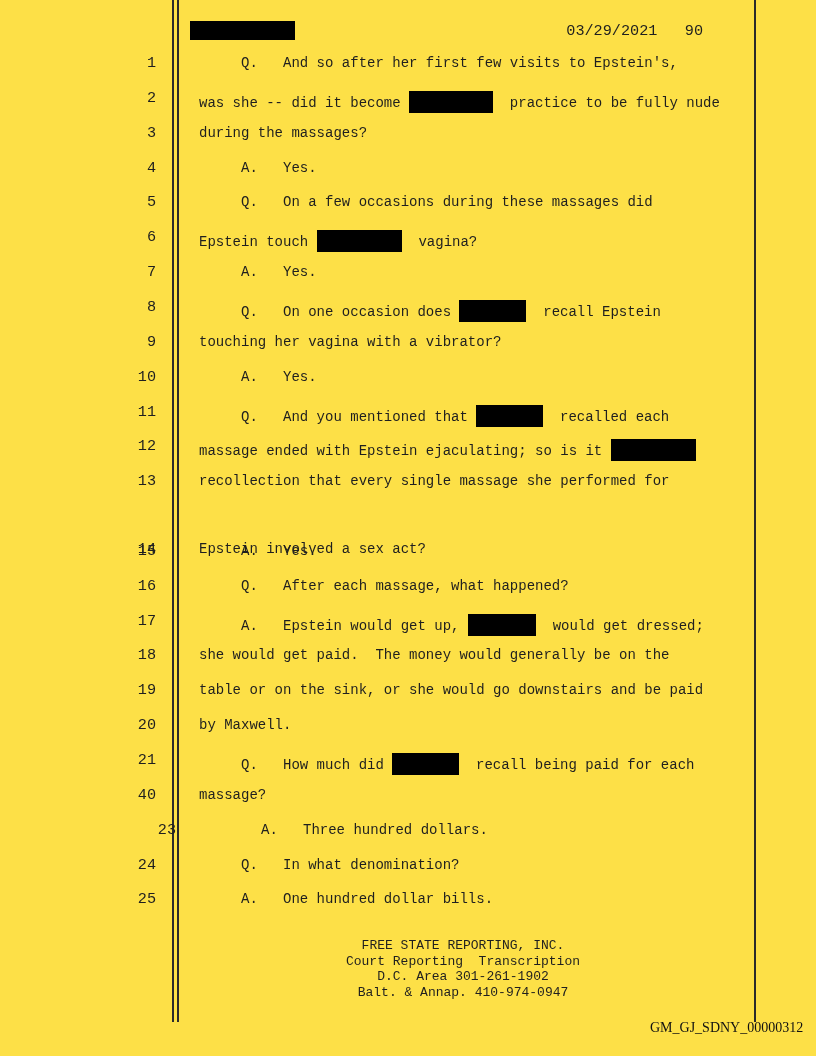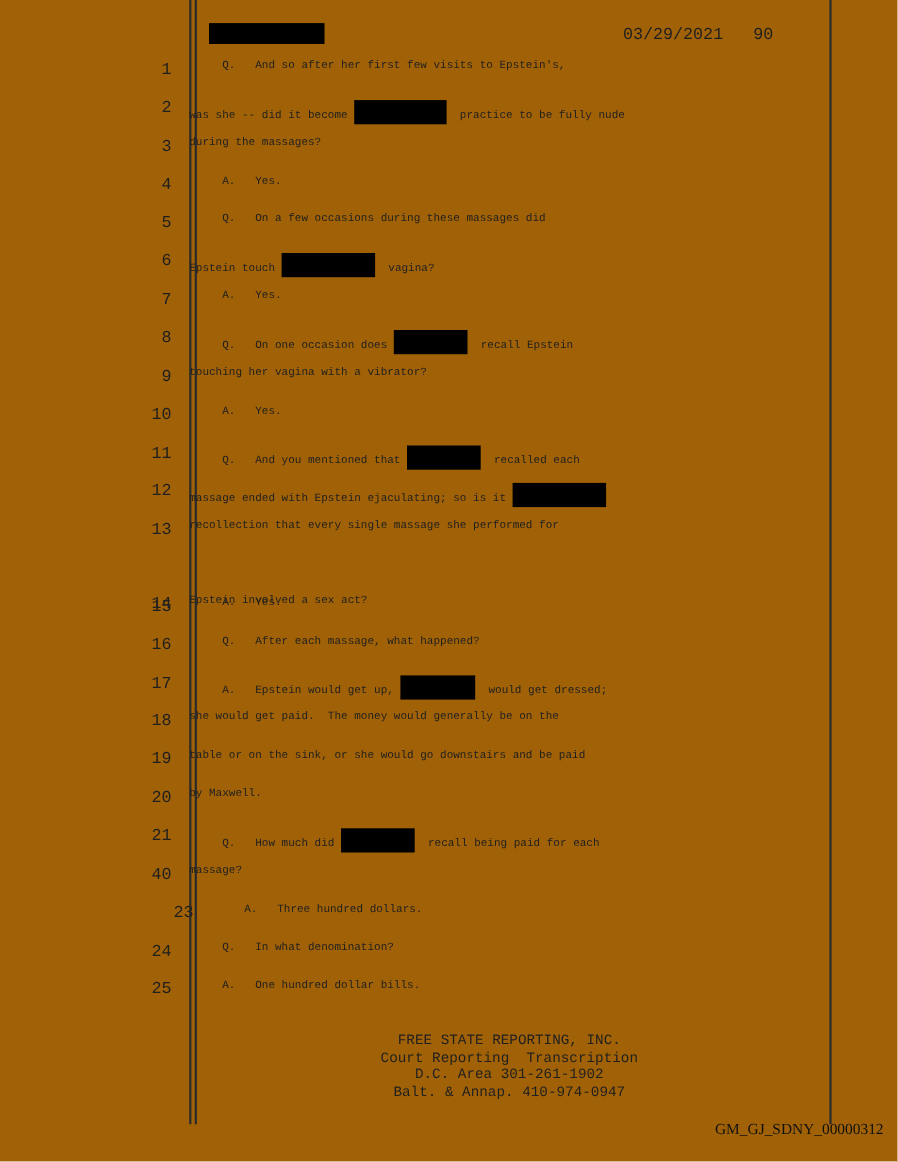--- a/index.html
+++ b/index.html
@@ -1,29 +1,29 @@
 <!DOCTYPE html>
 <html><head>
 <meta charset="utf-8">
 <style>
   html,body{margin:0;padding:0;background:#ffffff;}
   .page{
-    position:relative;width:816px;height:1056px;background:#a16207;overflow:hidden;
+    position:relative;width:816px;height:1056px;background:#fde047;overflow:hidden;
     font-family:"Liberation Mono","DejaVu Sans Mono",monospace;color:#1f1f1f;
   }
   .rule{position:absolute;top:0;height:1022px;width:1.6px;background:#2b2b2b;}
   .rule-l1{left:172px;}
   .rule-l2{left:177px;}
   .rule-r{left:754px;}
   .header{position:absolute;top:20px;left:190px;width:513px;height:22px;}
   .header-redact{position:absolute;left:0;top:1px;height:19px;background:#000000;}
   .header-date{position:absolute;right:0;top:2px;font-size:15.2px;white-space:pre;}
   .tline{position:absolute;left:0;width:754px;height:30px;}
   .lnum{position:absolute;left:0;top:0;width:156px;text-align:right;font-size:15.2px;line-height:1;}
-  .ltext{position:absolute;left:172px;top:0;font-size:10px;line-height:1;white-space:pre;}
+  .ltext{position:absolute;left:199px;top:0;font-size:14px;line-height:1;white-space:pre;}
   .redact{display:inline-block;height:22px;background:#000000;vertical-align:-6px;}
   .footer{position:absolute;top:938px;left:190px;width:546px;text-align:center;
     font-size:13px;line-height:15.6px;white-space:pre;}
   .bates{position:absolute;top:1020px;left:650px;width:160px;text-align:left;
     font-family:"Liberation Serif","DejaVu Serif",serif;font-size:14px;color:#111;}
 </style>
 </head>
 <body>
 
 <div class="page">

